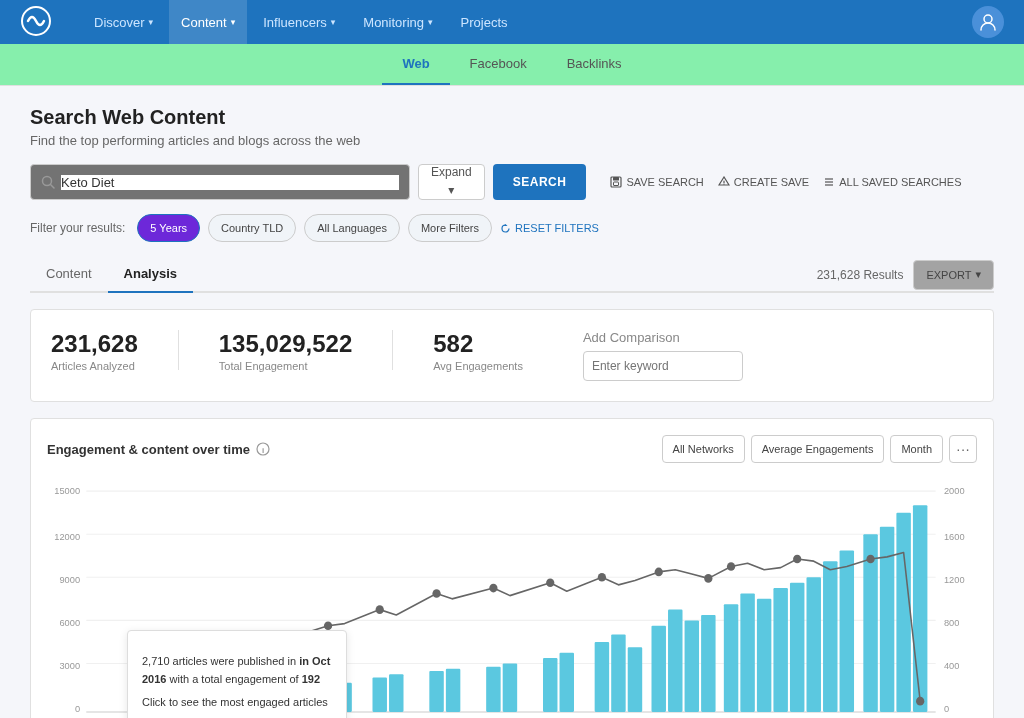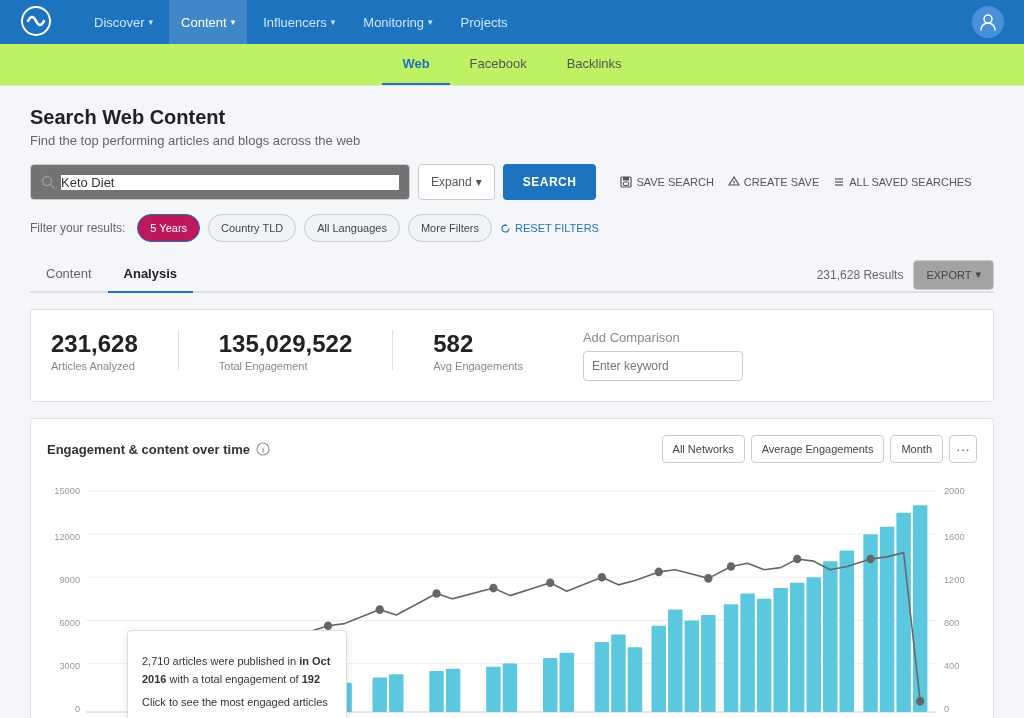--- a/index.html
+++ b/index.html
@@ -9,44 +9,44 @@
     .top-nav { background: #1e73be; display: flex; align-items: center; padding: 0 20px; height: 44px; }
     .nav-logo { margin-right: 30px; }
     .nav-logo svg { width: 32px; height: 32px; }
     .nav-items { display: flex; align-items: center; flex: 1; gap: 4px; }
     .nav-item { color: #cce5ff; font-size: 13px; padding: 0 12px; height: 44px; display: flex; align-items: center; cursor: pointer; gap: 4px; }
     .nav-item.active { color: #fff; background: rgba(255,255,255,0.15); }
     .nav-right { margin-left: auto; }
     .nav-avatar { width: 32px; height: 32px; border-radius: 50%; background: #4a90d9; display: flex; align-items: center; justify-content: center; cursor: pointer; }
 
     
-    .sub-nav { background: #bef264; border-bottom: 1px solid #e0e0e0; display: flex; justify-content: center; gap: 0; padding: 0 20px; }
+    .sub-nav { background: #86efac; border-bottom: 1px solid #e0e0e0; display: flex; justify-content: center; gap: 0; padding: 0 20px; }
     .sub-tab { padding: 12px 20px; font-size: 13px; color: #555; cursor: pointer; border-bottom: 2px solid transparent; }
     .sub-tab.active { color: #1e73be; border-bottom: 2px solid #1e73be; font-weight: 600; }
 
     
     .main { padding: 20px 30px; background: #f5f6fa; min-height: calc(718px - 44px - 44px); }
 
     .page-title { font-size: 20px; font-weight: 600; color: #222; margin-bottom: 4px; }
     .page-subtitle { font-size: 13px; color: #666; margin-bottom: 16px; }
 
     
     .search-bar { display: flex; align-items: center; gap: 8px; margin-bottom: 14px; }
     .search-input-wrapper { display: flex; align-items: center; border: 1px solid #ccc; border-radius: 4px; background: #737373; padding: 0 10px; height: 36px; flex: 0 0 380px; }
     .search-input-wrapper input { border: none; outline: none; font-size: 13px; flex: 1; color: #333; }
-    .expand-btn { height: 36px; padding: 0 12px; border: 1px solid #ccc; border-radius: 4px; background: #fff; font-size: 12px; color: #555; cursor: pointer; display: flex; align-items: center; gap: 4px; }
+    .expand-btn { height: 36px; padding: 0 12px; border: 1px solid #ccc; border-radius: 4px; background: #fff; font-size: 12px; color: #555; cursor: pointer; display: flex; align-items: center; gap: 4px; flex-direction: column; }
     .search-btn { height: 36px; padding: 0 20px; background: #1e73be; color: #fff; border: none; border-radius: 4px; font-size: 12px; font-weight: 700; cursor: pointer; letter-spacing: 0.5px; }
     .search-actions { display: flex; align-items: center; gap: 14px; margin-left: 16px; }
     .action-link { font-size: 11px; color: #555; cursor: pointer; display: flex; align-items: flex-start; gap: 4px; white-space: nowrap; }
 
     
     .filters { display: flex; align-items: center; gap: 8px; margin-bottom: 16px; flex-wrap: wrap; }
     .filter-label { font-size: 12px; color: #666; margin-right: 4px; }
     .filter-btn { height: 28px; padding: 0 12px; border: 1px solid #ccc; border-radius: 14px; background: #f0f4f8; font-size: 11px; color: #444; cursor: pointer; }
-    .filter-btn.active { background: #be185d; color: #fff; border-color: #1e73be; }
+    .filter-btn.active { background: #6d28d9; color: #fff; border-color: #1e73be; }
     .reset-btn { font-size: 11px; color: #1e73be; cursor: pointer; display: flex; align-items: center; gap: 4px; }
 
     
     .content-tabs { display: flex; align-items: center; border-bottom: 2px solid #e0e0e0; margin-bottom: 16px; }
     .content-tab { padding: 8px 16px 10px; font-size: 13px; color: #666; cursor: pointer; border-bottom: 2px solid transparent; margin-bottom: -2px; }
     .content-tab.active { color: #222; font-weight: 600; border-bottom: 2px solid #1e73be; }
     .results-info { margin-left: auto; font-size: 12px; color: #666; display: flex; align-items: center; gap: 10px; }
     .export-btn { height: 30px; padding: 0 12px; border: 1px solid #ccc; border-radius: 4px; background: #a3a3a3; font-size: 11px; color: #444; cursor: pointer; display: flex; align-items: center; gap: 4px; }
 
     

